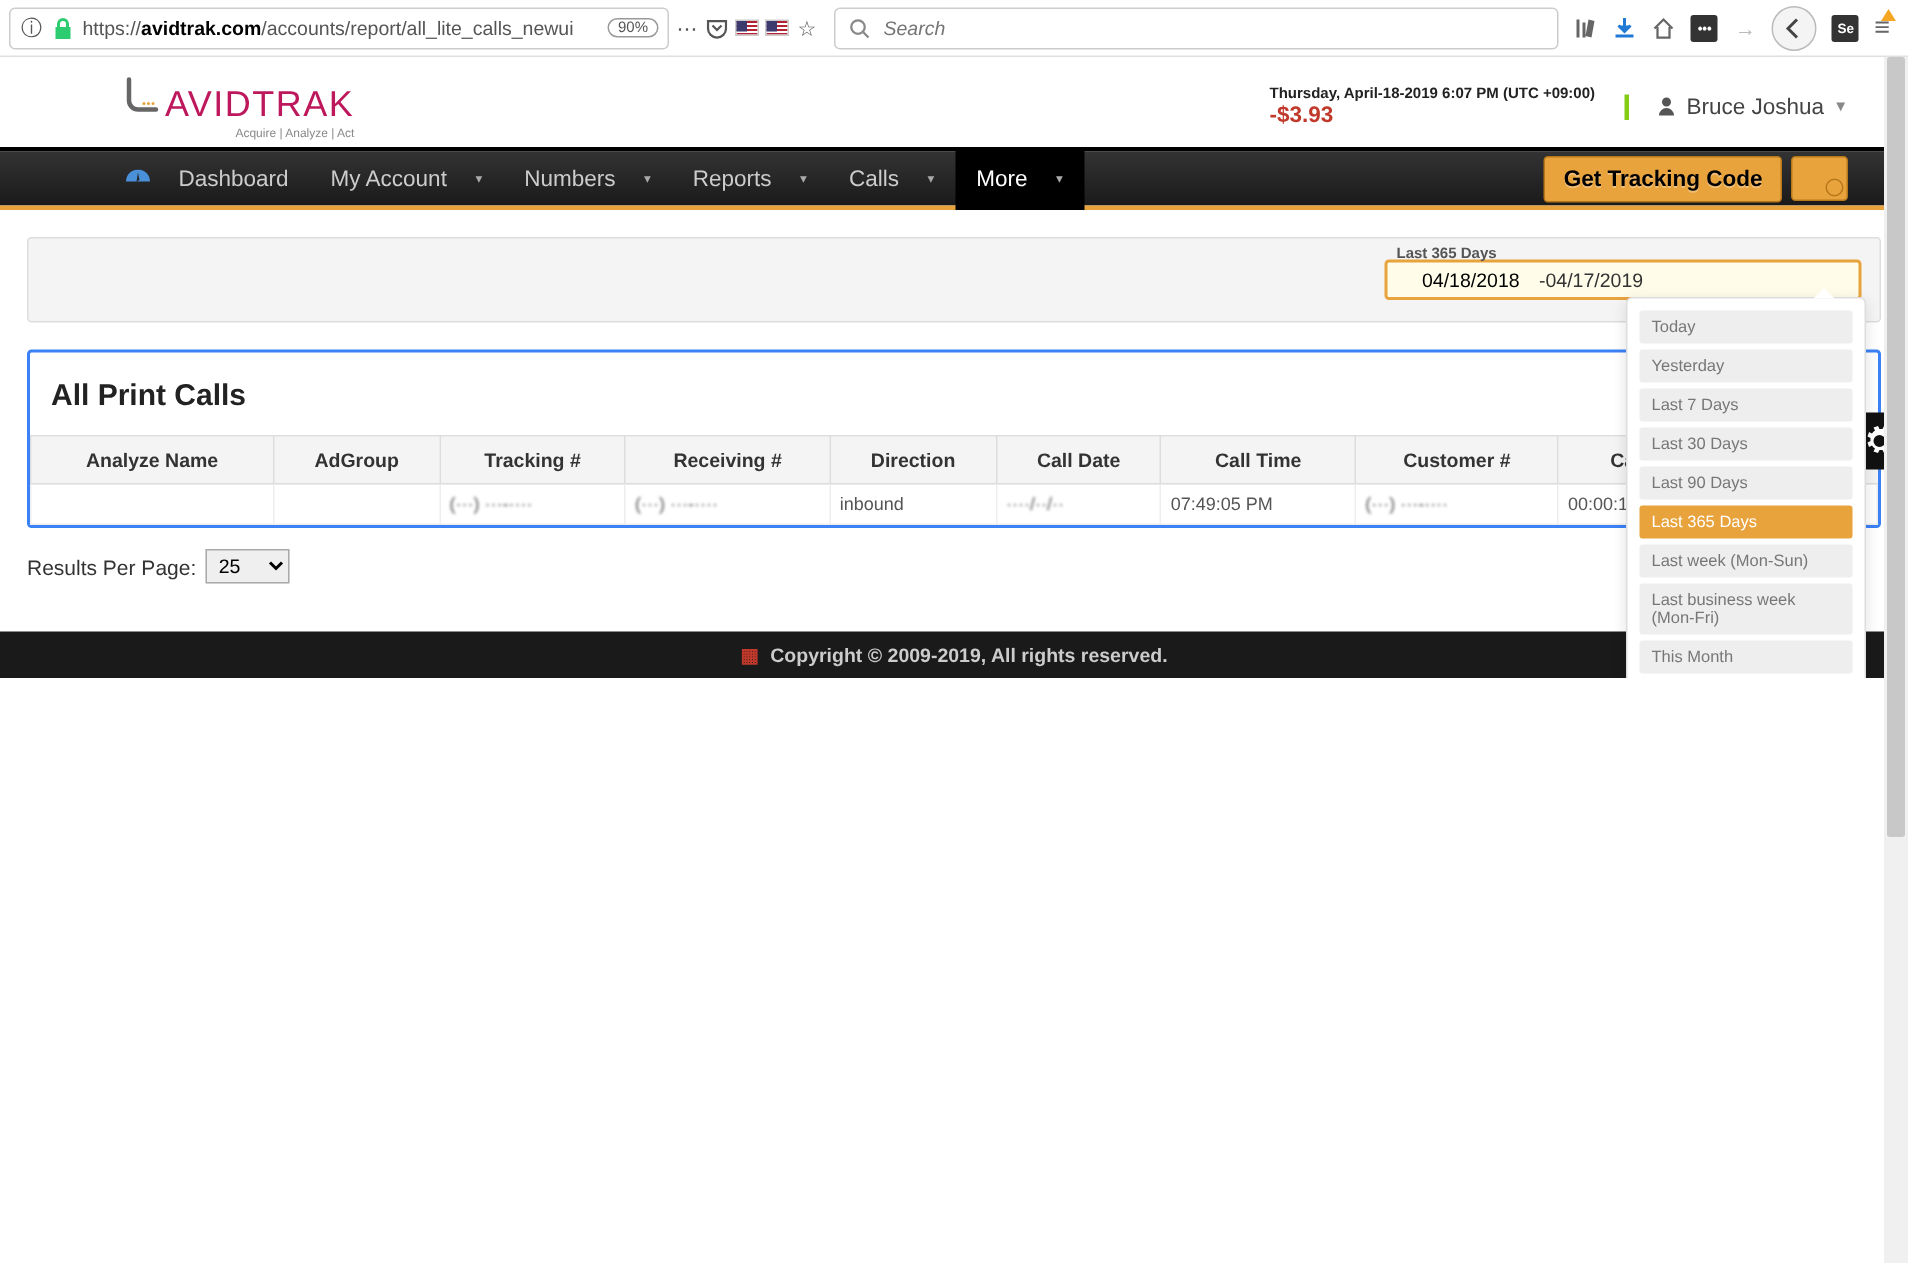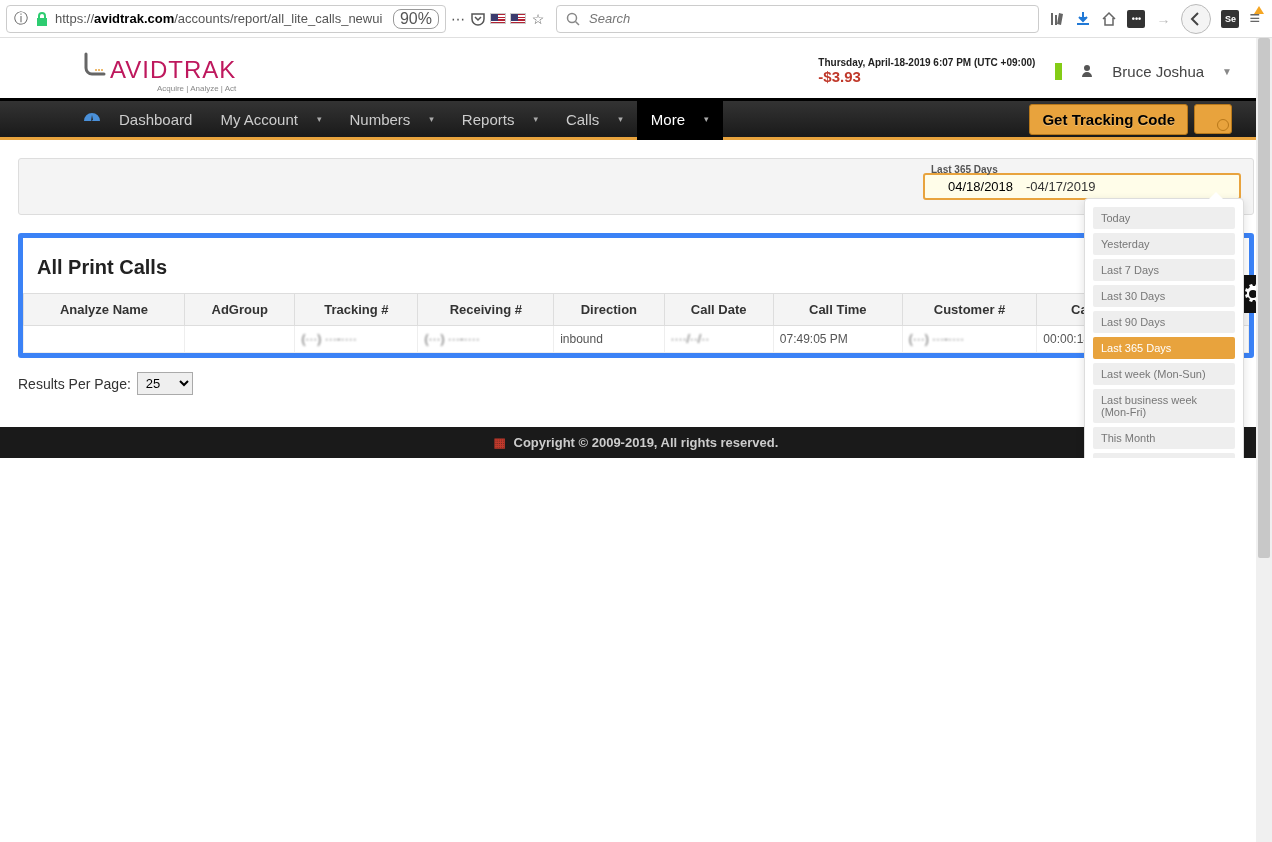--- a/index.html
+++ b/index.html
@@ -3,62 +3,62 @@
 <meta charset="utf-8">
 <style>
   * { box-sizing: border-box; margin: 0; padding: 0; }
   body { font-family: Verdana, Arial, sans-serif; font-size: 13px; background: #fff; color: #333; width: 1272px; }
   
   
   .browser-chrome { display: flex; align-items: center; padding: 4px 6px; gap: 4px; background: #fff; border-bottom: 1px solid #e0e0e0; height: 38px; }
   .url-bar { display: flex; align-items: center; border: 1px solid #ccc; border-radius: 4px; height: 28px; padding: 0 6px; gap: 5px; flex: 0 0 440px; }
   .url-text { flex: 1; font-size: 13px; color: #555; white-space: nowrap; overflow: hidden; }
   .url-text .domain { font-weight: bold; color: #000; }
-  .zoom-badge { font-size: 16px; border: 1px solid #999; border-radius: 8px; padding: 0 6px; color: #555; }
+  .zoom-badge { font-size: 10px; border: 1px solid #999; border-radius: 8px; padding: 0 6px; color: #555; }
   .chrome-icon { width: 16px; height: 16px; display: inline-flex; align-items: center; justify-content: center; color: #555; font-size: 14px; }
   .search-bar { display: flex; align-items: center; border: 1px solid #ccc; border-radius: 4px; height: 28px; padding: 0 8px; gap: 8px; flex: 1; margin-left: 6px; }
   .search-input { border: none; outline: none; flex: 1; font-style: italic; color: #888; font-size: 13px; }
   .chrome-right { display: flex; align-items: center; gap: 10px; padding: 0 6px; }
   .back-circle { width: 30px; height: 30px; border: 1px solid #bbb; border-radius: 50%; display: flex; align-items: center; justify-content: center; background: #f4f4f4; }
   .flag { width: 16px; height: 11px; display: inline-block; background: linear-gradient(to bottom, #b22234 0%, #b22234 15%, #fff 15%, #fff 30%, #b22234 30%, #b22234 45%, #fff 45%, #fff 60%, #b22234 60%, #b22234 75%, #fff 75%, #fff 90%, #b22234 90%); position: relative; border:1px solid #ccc;}
   .flag::before { content:''; position:absolute; top:0; left:0; width:7px; height:7px; background:#3c3b6e; }
   .dark-tile { width:18px; height:18px; background:#333; border-radius:2px; display:inline-flex; align-items:center; justify-content:center; color:#fff; font-size:9px; font-weight:bold;}
   .hamburger-badge { position: relative; font-size: 18px; color: #666; }
   .hamburger-badge::after { content:''; position:absolute; top:-2px; right:-4px; width:0; height:0; border-left:5px solid transparent; border-right:5px solid transparent; border-bottom:8px solid #f5a623; }
 
   
   .app-header { display: flex; align-items: center; justify-content: space-between; padding: 10px 40px 4px 80px; background: #fff; height: 60px; }
   .logo { font-family: Arial, sans-serif; color: #666; letter-spacing: 1px; }
   .logo-main { font-size: 24px; font-weight: 300; color: #be185d; }
   .logo-sub { font-size: 8px; color: #888; text-align: right; letter-spacing: 0; }
   .header-right { display: flex; align-items: center; gap: 20px; }
   .datetime-block { text-align: right; font-weight: bold; color: #222; font-size: 10px; }
   .balance { color: #c0392b; font-weight: bold; font-size: 15px; }
-  .user-block { display: flex; align-items: center; gap: 18px; border-left: 7px solid #84cc16; padding-left: 18px; color: #444; font-size: 15px; cursor: pointer; }
+  .user-block { display: flex; align-items: center; gap: 6px; border-left: 3px solid #84cc16; padding-left: 18px; color: #444; font-size: 15px; cursor: pointer; }
   
   
   .navbar { background: linear-gradient(#333, #1a1a1a); border-top: 3px solid #000; border-bottom: 3px solid #e8a33d; display: flex; align-items: center; padding: 0 0 0 70px; height: 42px; }
   .nav-item { color: #ccc; padding: 0 14px; height: 42px; display: flex; align-items: center; gap: 19px; cursor: pointer; font-size: 15px; }
   .nav-item.active { background: #000; color: #fff; }
   .nav-item .caret { font-size: 9px; color: #aaa; }
   .nav-dashboard-icon { color: #4a90d9; font-size: 15px; }
   .nav-spacer { flex: 1; }
   .tracking-btn { background: #e8a33d; border: 1px solid #b8781a; color: #000; font-weight: bold; padding: 6px 12px; border-radius: 3px; margin-right: 6px; font-size: 15px; cursor: pointer; text-shadow: 0 1px 0 rgba(255,255,255,0.3);}
   .tracking-icon-box { width: 38px; height: 30px; background: #e8a33d; border: 1px solid #b8781a; border-radius: 3px; margin-right: 40px; display:flex; align-items:center; justify-content:center; position:relative;}
   .tracking-icon-box::after { content:''; position:absolute; bottom:2px; right:2px; width:10px; height:10px; background:#e8a33d; border:1px solid #b8781a; border-radius:50%;}
 
   
   .content { padding: 18px; position: relative; }
   .filter-box { border: 1px solid #ddd; background: #f4f4f4; border-radius: 3px; padding: 14px 12px 14px 12px; display: flex; justify-content: flex-end; position: relative; }
   .date-range-wrap { position: relative; }
   .date-range-label { position: absolute; top: -9px; left: 8px; font-size: 10px; color: #555; font-weight: bold; background: transparent; }
   .date-range-field { border: 2px solid #e8a33d; background: #fffde9; border-radius: 3px; padding: 4px 23px; width: 318px; font-size: 13px; display:flex; align-items:center;}
   .date-range-field input { border: none; background: transparent; outline: none; width: 78px; font-size: 13px; }
   
-  .panel { border: 5px solid #3b82f6; border-radius: 3px; margin-top: 18px; background: #fff; }
+  .panel { border: 2px solid #3b82f6; border-radius: 3px; margin-top: 18px; background: #fff; }
   .panel-title { font-weight: bold; font-size: 20px; padding: 18px 14px 14px 14px; color: #222; }
   
   table.calls { width: 100%; border-collapse: collapse; }
   table.calls th { background: #f4f4f4; border: 1px solid #ddd; padding: 8px 6px; font-size: 13px; font-weight: bold; color: #333; }
   table.calls td { border: 1px solid #eee; padding: 6px; font-size: 12px; color: #555; }
   .blurred { color: #bbb; filter: blur(1px); font-size:12px; }
   
   .results-row { padding: 14px 0 14px 0; font-size: 14px; display:flex; align-items:center; gap:6px;}
   .results-row select { border: 1px solid #aaa; padding: 2px 4px; font-size: 13px; width: 56px; }
   

